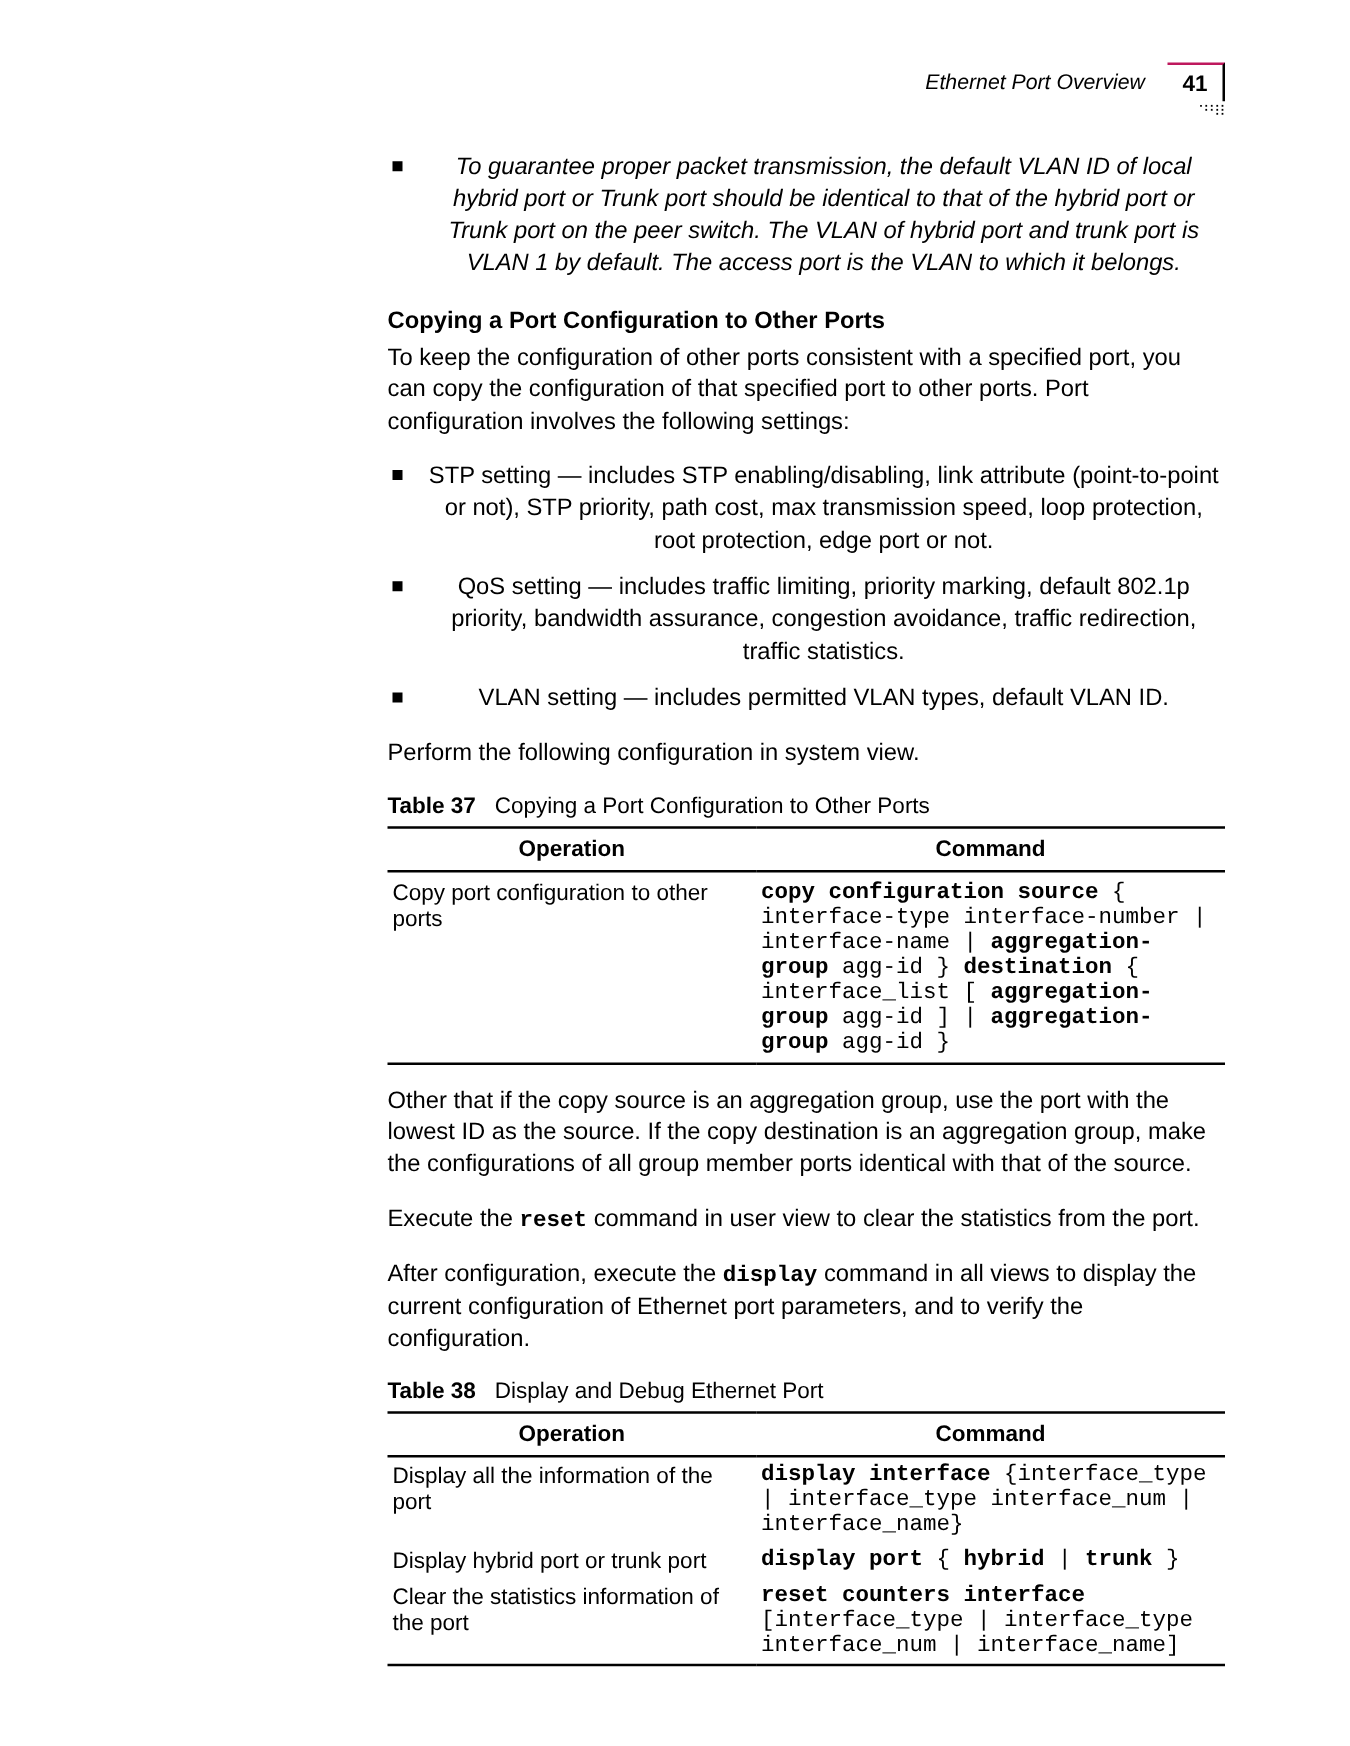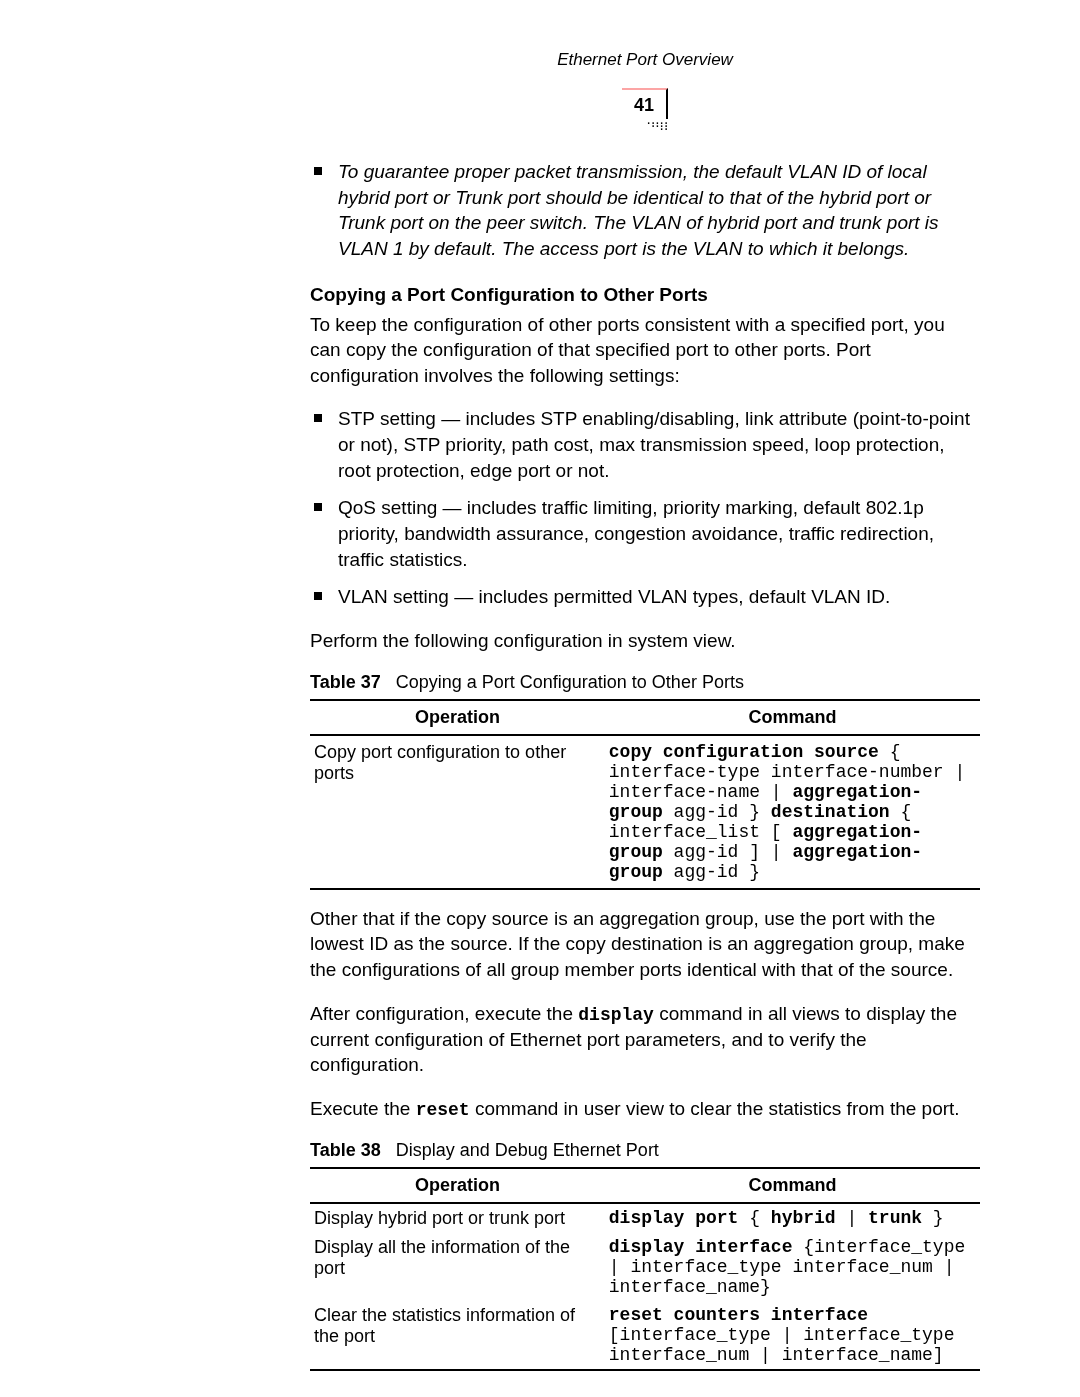--- a/index.html
+++ b/index.html
@@ -16,28 +16,27 @@
   .page {
     padding: 50px 100px 40px 310px;
     position: relative;
   }
   .header-row {
     display: flex;
     justify-content: flex-end;
     align-items: center;
     gap: 18px;
     margin-bottom: 40px;
-    flex-direction: column;
   }
   .header-title {
     font-style: italic;
     font-size: 17px;
   }
   .header-page {
-    border-top: 2px solid #fca5a5;
+    border-top: 2px solid #be185d;
     border-right: 2px solid #000;
     padding: 5px 12px 3px 12px;
     font-weight: bold;
     font-size: 18px;
     position: relative;
   }
   .dots {
     position: absolute;
     right: -3px;
     top: 100%;
@@ -49,20 +48,21 @@
     color: #000;
   }
   .body-text, ul, li, p {
     font-size: 19px;
     line-height: 1.35;
   }
   ul.bullets {
     list-style: none;
     padding: 0;
     margin: 0 0 18px 0;
+    text-align: center;
   }
   ul.bullets > li {
     position: relative;
     padding-left: 28px;
     margin-bottom: 12px;
   }
   ul.bullets > li::before {
     content: "";
     position: absolute;
     left: 4px;
@@ -159,45 +159,45 @@
       <td>Copy port configuration to other ports</td>
       <td class="mono"><b>copy configuration source</b><span> { interface-type interface-number | interface-name | </span><b>aggregation-group</b><span> agg-id } </span><b>destination</b><span> { interface_list [ </span><b>aggregation-group</b><span> agg-id ] | </span><b>aggregation-group</b><span> agg-id }</span></td>
     </tr>
   </tbody>
     </table>
 
   <p class="para body-text" style="margin-top:16px">Other that if the copy source is an aggregation group, use the port with the lowest ID as the source. If the copy destination is an aggregation group, make the configurations of all group member ports identical with that of the source.</p>
 
 
   <p class="para body-text">
+    <span>Execute the </span><span class="mono"><b>reset</b></span><span> command in user view to clear the statistics from the port.</span>
+  </p>
+
+  <p class="para body-text">
     <span>After configuration, execute the </span><span class="mono"><b>display</b></span><span> command in all views to display the current configuration of Ethernet port parameters, and to verify the configuration.</span>
-  </p>
-
-  <p class="para body-text">
-    <span>Execute the </span><span class="mono"><b>reset</b></span><span> command in user view to clear the statistics from the port.</span>
   </p>
 
   <div class="table-caption">
     <b>Table 38</b>&nbsp;&nbsp;&nbsp;<span>Display and Debug Ethernet Port</span>
   </div>
 
   <table class="cmd tb38">
     <tbody>
         <tr>
       <th class="col-op">Operation</th>
       <th class="col-cmd">Command</th>
     </tr>
     <tr>
+      <td>Display all the information of the port</td>
+      <td class="mono"><b>display interface</b><span> {interface_type | interface_type interface_num | interface_name}</span></td>
+    </tr>
+    <tr>
       <td>Display hybrid port or trunk port</td>
       <td class="mono"><b>display port</b><span> { </span><b>hybrid</b><span> | </span><b>trunk</b><span> }</span></td>
     </tr>
     <tr>
-      <td>Display all the information of the port</td>
-      <td class="mono"><b>display interface</b><span> {interface_type | interface_type interface_num | interface_name}</span></td>
-    </tr>
-    <tr>
       <td>Clear the statistics information of the port</td>
       <td class="mono"><b>reset counters interface</b><span> [interface_type | interface_type interface_num | interface_name]</span></td>
     </tr>
   </tbody>
     </table>
 
 </div>
 
 </body></html>

